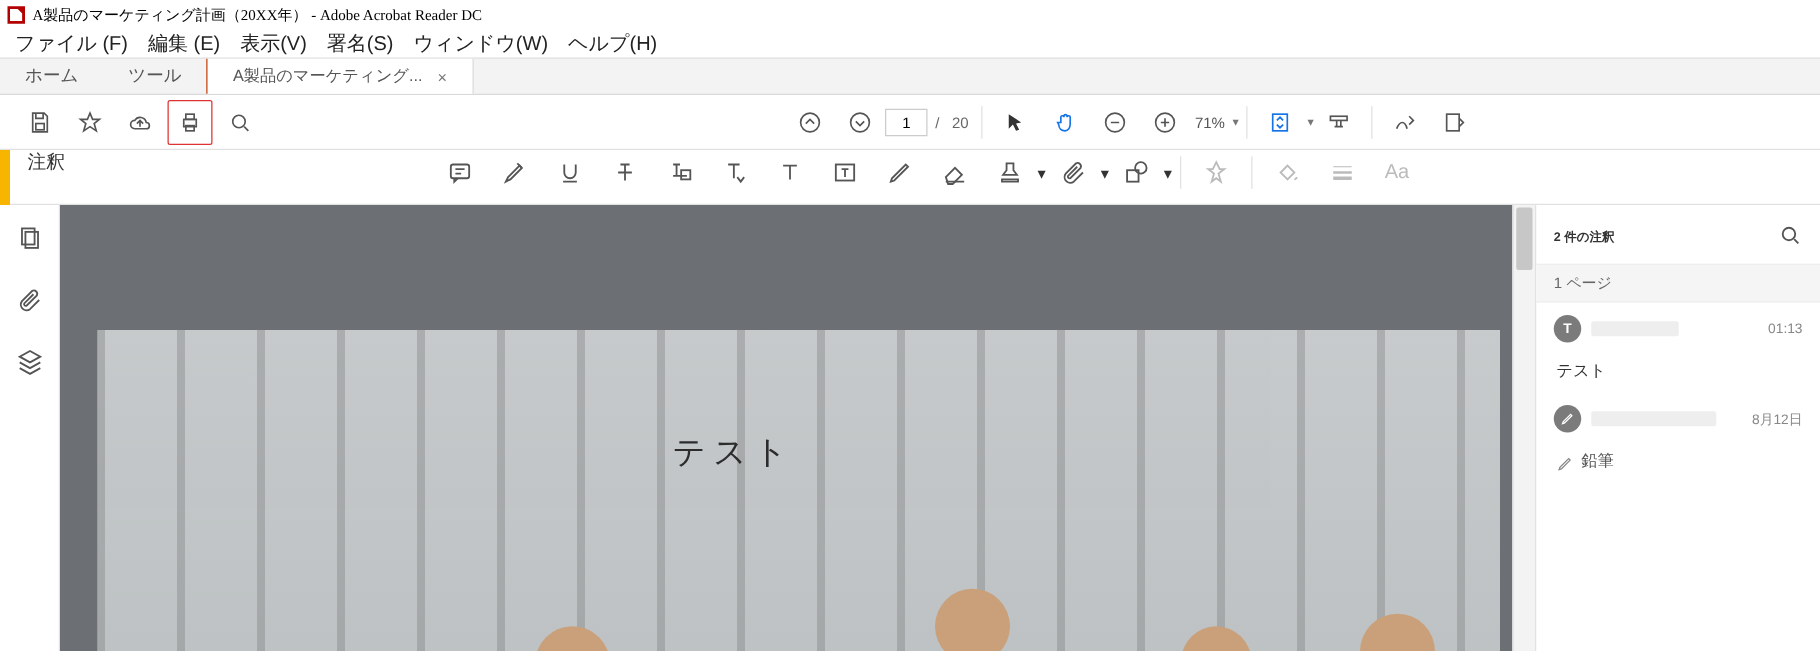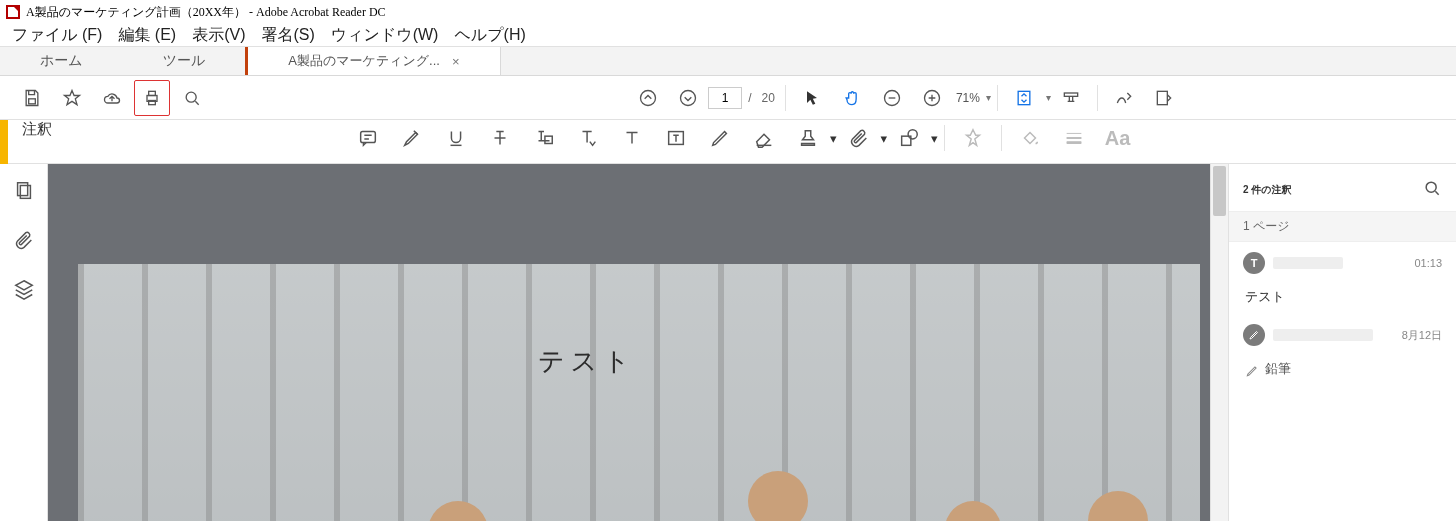--- a/index.html
+++ b/index.html
@@ -10,22 +10,22 @@
   .titlebar .app-icon { width: 14px; height: 14px; background: #b30000; margin-right: 6px; position: relative; }
   .titlebar .app-icon::after { content:""; position:absolute; inset:2px; background:#fff; clip-path: polygon(0 0, 60% 0, 100% 40%, 100% 100%, 0 100%); }
   .titlebar .title { font-size: 12px; color: #000000; font-family: Liberation Serif, serif; }
 
   
   .menubar { height: 22px; display: flex; align-items: center; padding: 0 4px; background: #fff; }
   .menubar .menu-item { padding: 2px 8px; font-size: 16px; color: #222; cursor: default; }
 
   
   .toptabs { height: 30px; background: #f3f3f3; border-top: 1px solid #e1e1e1; border-bottom: 1px solid #d9d9d9; display: flex; align-items: stretch; }
-  .toptabs .tab { display: flex; align-items: center; padding: 0 40px; font-size: 14px; color: #555; cursor: default; }
-  .toptabs .tab.doc { background: #fff; border-left:3px solid #c2410c; border-right:1px solid #d9d9d9; font-size: 13px; }
+  .toptabs .tab { display: flex; align-items: center; padding: 0 20px; font-size: 14px; color: #555; cursor: default; }
+  .toptabs .tab.doc { background: #fff; border-left:1px solid #c2410c; border-right:1px solid #d9d9d9; font-size: 13px; }
   .toptabs .tab .close { margin-left: 12px; color: #777; }
 
   
   .toolbar { height: 44px; background: #fff; border-bottom: 1px solid #e1e1e1; display: flex; align-items: center; padding: 0 12px; }
   .toolbar .t-btn { width: 36px; height: 36px; display:flex; align-items:center; justify-content:center; margin: 0 2px; color:#555; }
   .toolbar .t-btn svg { width:20px; height:20px; stroke:#555; fill:none; stroke-width:1.6; }
   .toolbar .t-btn.selected { border:1px solid #d33; border-radius:2px; }
   .toolbar .sep { width:1px; height:26px; background:#e1e1e1; margin:0 6px; }
   .toolbar .page-input { width:34px; height:22px; text-align:center; border:1px solid #ccc; font-size:12px; }
   .toolbar .page-total { font-size:12px; color:#666; margin:0 4px 0 6px; }
@@ -312,21 +312,21 @@
         </svg>
       </div>
     <div class="c-btn dim">
         <svg viewBox="0 0 24 24">
           <path d="M4 7h16M4 12h16M4 17h16" stroke-width="1"></path>
           <path d="M4 12h16" stroke-width="2"></path>
           <path d="M4 17h16" stroke-width="3"></path>
         </svg>
       </div>
     <div class="c-btn dim">
-        <span style="font-size:20px;font-weight:bold;">Aa</span>
+        <span style="font-size:16px;">Aa</span>
       </div>
   </div>
 </div>
 
 <div class="content">
   <div class="left-rail">
     <div class="r-btn"><svg viewBox="0 0 24 24">
           <rect x="5" y="3" width="11" height="14"></rect>
           <rect x="8" y="6" width="11" height="14"></rect>
         </svg></div>

